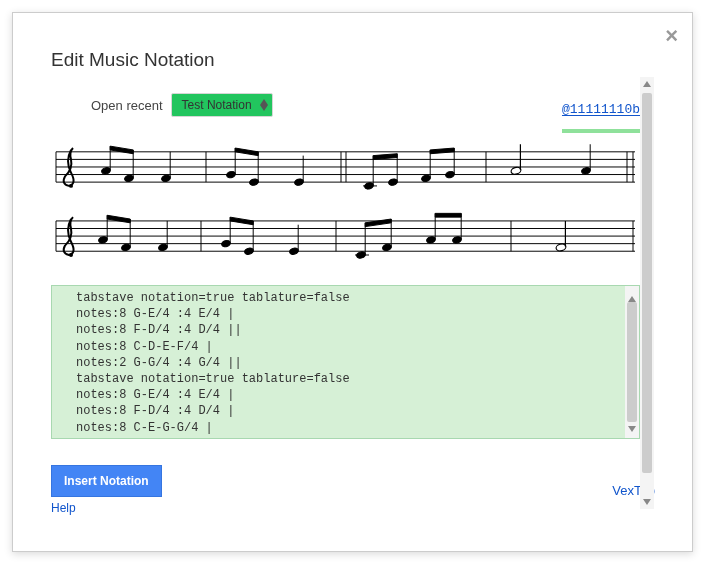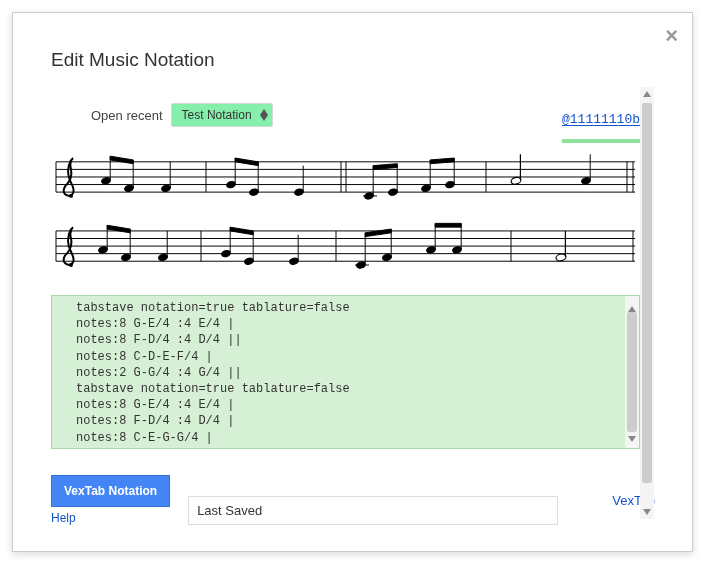--- a/index.html
+++ b/index.html
@@ -30,39 +30,39 @@
     font-weight: bold;
     cursor: pointer;
     line-height: 1;
   }
   .inner {
     padding: 36px 38px 0 38px;
   }
   .title {
     font-size: 19px;
     color: #333;
-    margin: 0 0 32px 0;
+    margin: 0 0 22px 0;
     font-weight: normal;
   }
   .row-top {
     display: flex;
     align-items: center;
     justify-content: space-between;
     margin-bottom: 8px;
   }
   .open-recent-label {
     font-size: 13px;
     color: #444;
     margin-right: 8px;
     margin-left: 40px;
   }
   .select-wrap {
     display: inline-flex;
     align-items: center;
-    background: #86efac;
+    background: #22c55e;
     border: 1px solid #d6d6d6;
     border-radius: 2px;
     padding: 4px 4px 4px 10px;
     font-size: 12px;
     color: #333;
     cursor: pointer;
     user-select: none;
     position: relative;
   }
   .select-wrap .arrows {
@@ -374,23 +374,22 @@
           <div class="ct"></div>
           <div style="position:absolute;bottom:2px;left:3px;"><svg width="8" height="6">
                 <polygon points="0,0 8,0 4,6" fill="#888"></polygon>
               </svg></div>
         </div>
       </div>
 
       
       <div class="bottom-row">
         <div>
-          <button class="btn-primary">VexTab Notation</button>
+          <button class="btn-primary">Insert Notation</button>
           <div class="help-link">Help</div>
         </div>
         <div class="save-group">
-          <input class="save-input" type="text" value="Last Saved" style="">
         </div>
         <span class="vextab-link">VexTab</span>
       </div>
     </div>
   </div>
 </div>
 
 </body></html>

